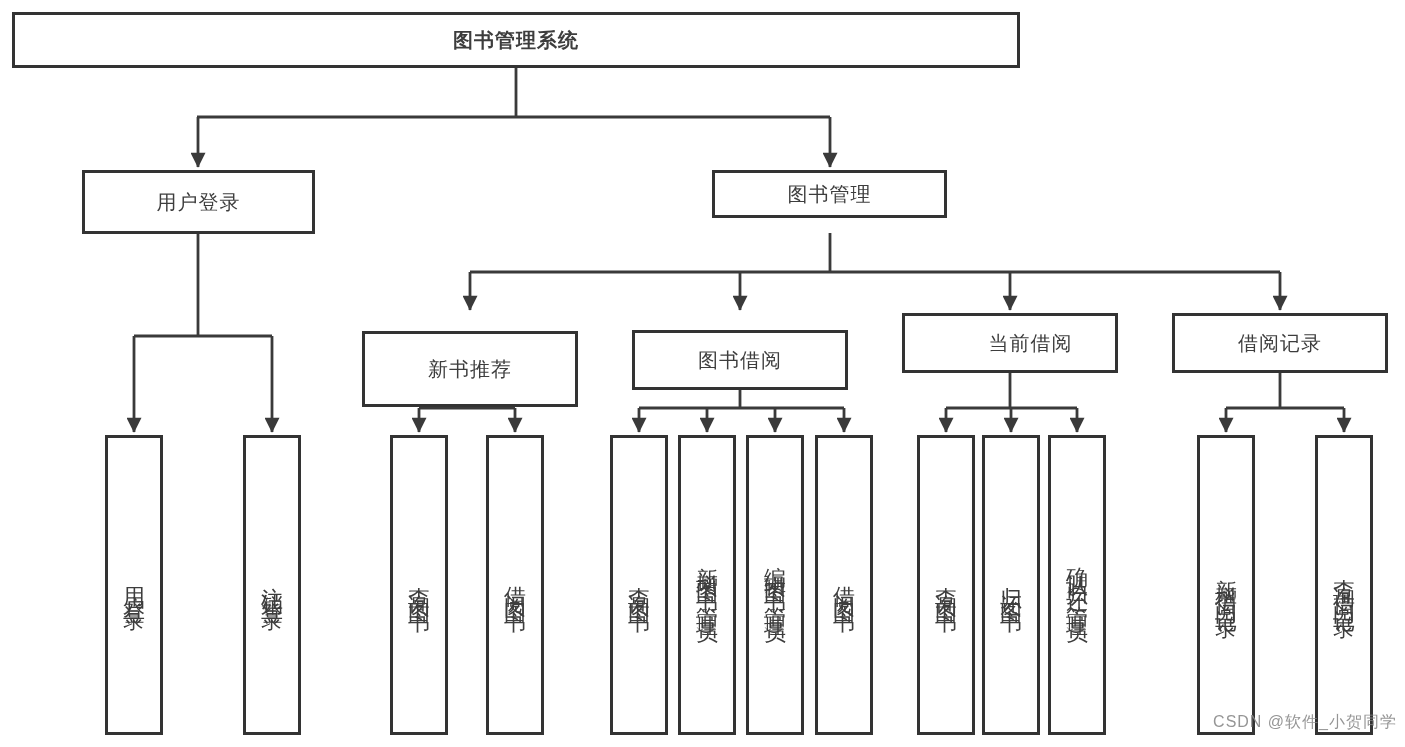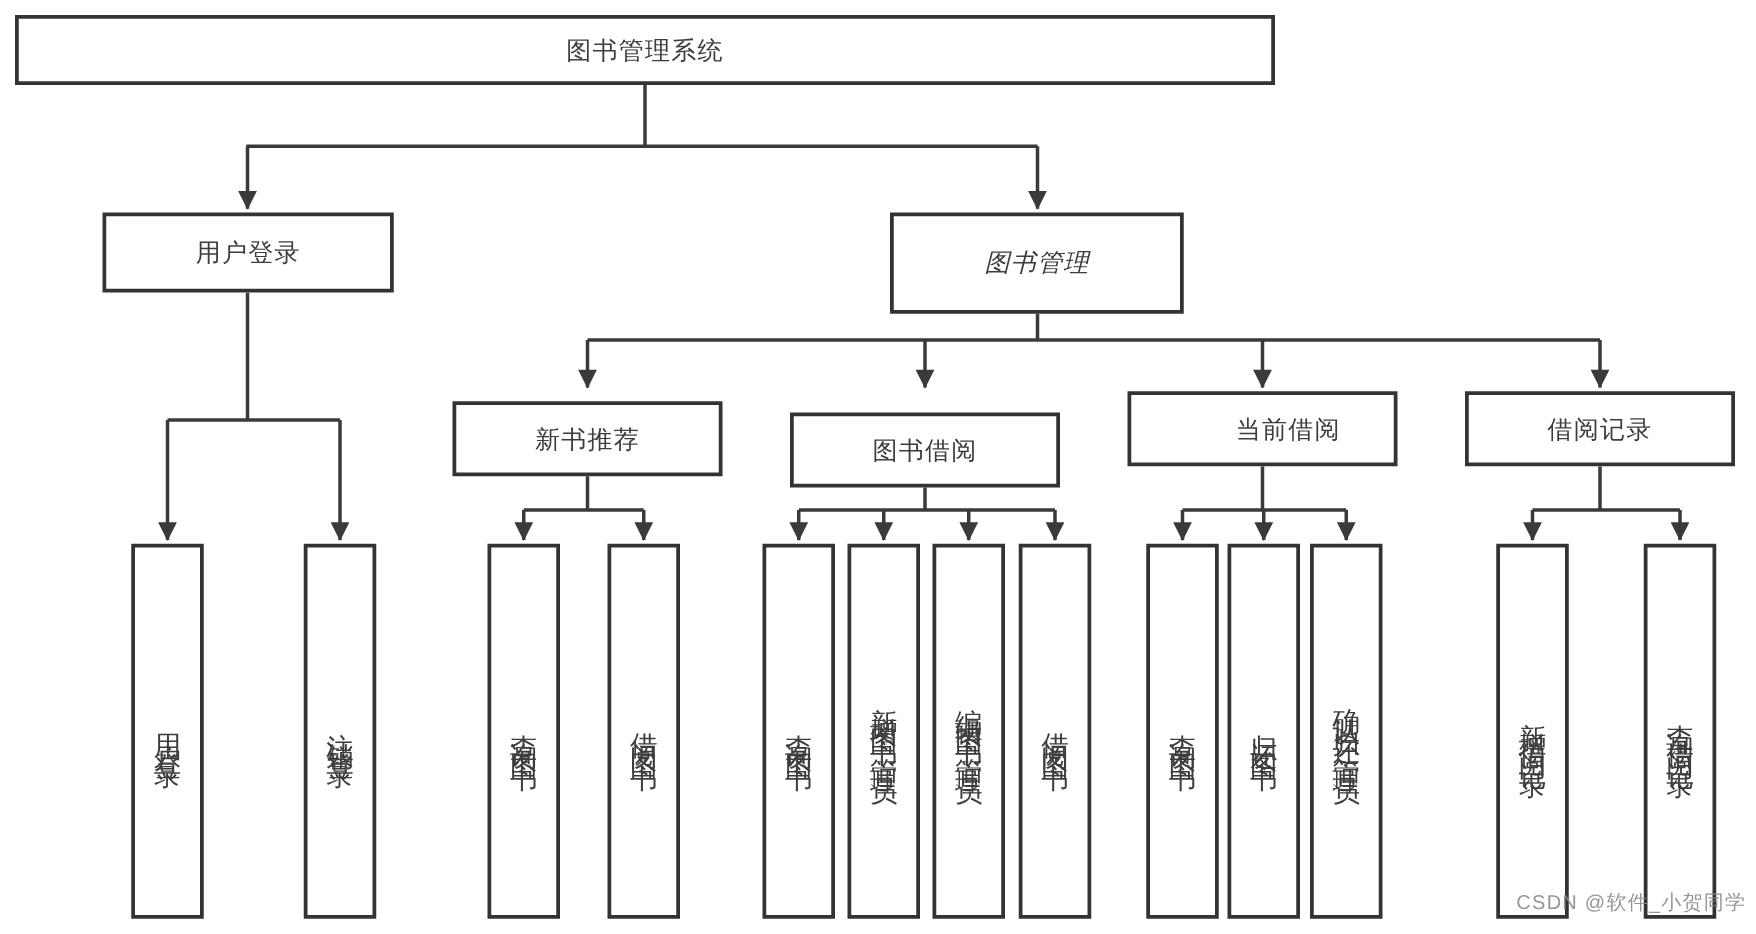--- a/index.html
+++ b/index.html
@@ -100,32 +100,32 @@
       <path d="M1011 408 V432" marker-end="url(#arr)"></path>
       <path d="M1077 408 V432" marker-end="url(#arr)"></path>
 
       <path d="M1280 373 V408"></path>
       <path d="M1226 408 H1344"></path>
       <path d="M1226 408 V432" marker-end="url(#arr)"></path>
       <path d="M1344 408 V432" marker-end="url(#arr)"></path>
     </g>
   </svg>
 
-  <div class="node h" style="left:12px; top:12px; width:1008px; height:56px;">
+  <div class="node h" style="left:12px; top:12px; width:1008px; height:56px;font-weight:bold;">
     <span>图书管理系统</span>
   </div>
 
   <div class="node h" style="left:82px; top:170px; width:233px; height:64px;">
     <span>用户登录</span>
   </div>
-  <div class="node h" style="left:712px; top:170px; width:235px; height:81px;font-style:italic;">
+  <div class="node h" style="left:712px; top:170px; width:235px; height:48px;">
     <span>图书管理</span>
   </div>
 
-  <div class="node h" style="left:362px; top:321px; width:216px; height:60px;">
+  <div class="node h" style="left:362px; top:331px; width:216px; height:76px;">
     <span>新书推荐</span>
   </div>
   <div class="node h" style="left:632px; top:313px; width:216px; height:60px;margin-top:17px;">
     <span>图书借阅</span>
   </div>
   <div class="node h" style="left:902px; top:313px; width:216px; height:60px;padding-left:41px;">
     <span>当前借阅</span>
   </div>
   <div class="node h" style="left:1172px; top:313px; width:216px; height:60px;">
     <span>借阅记录</span>

